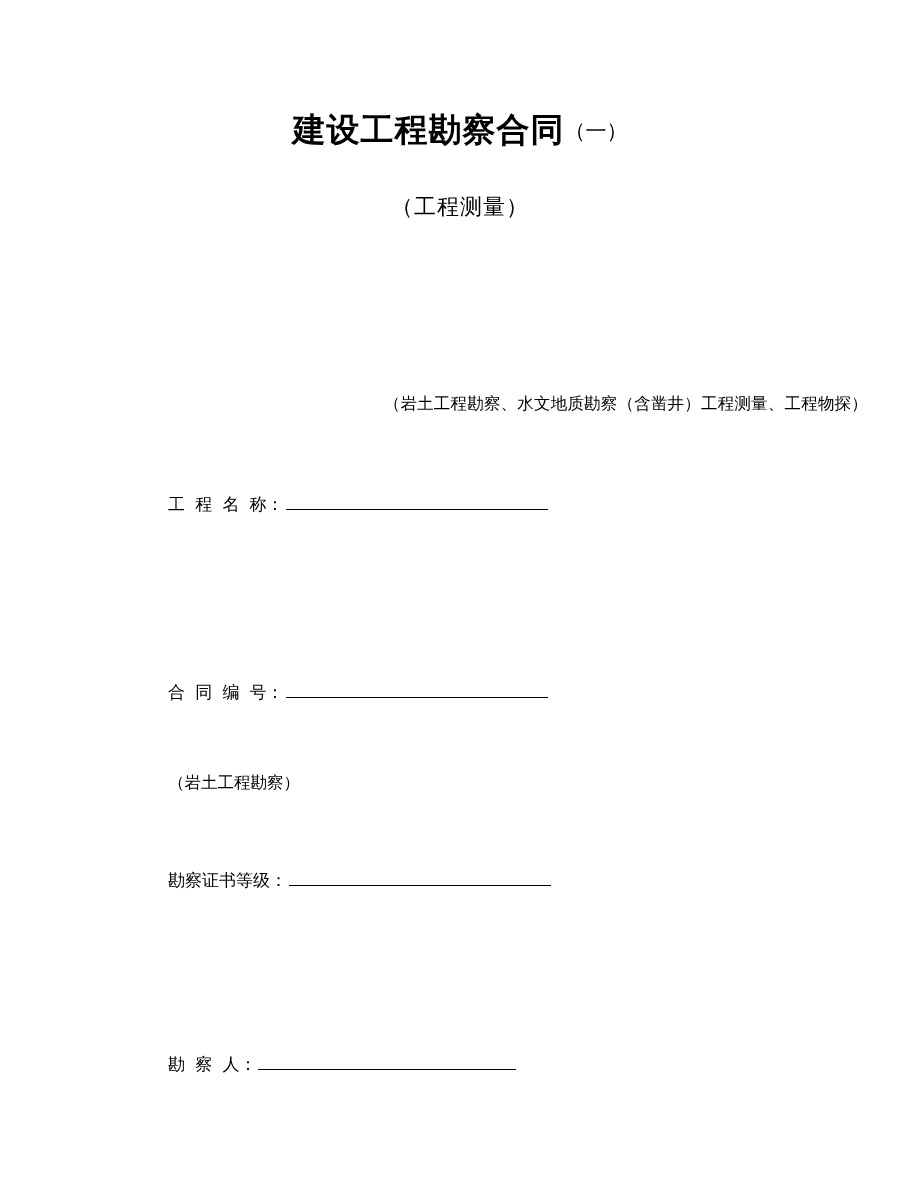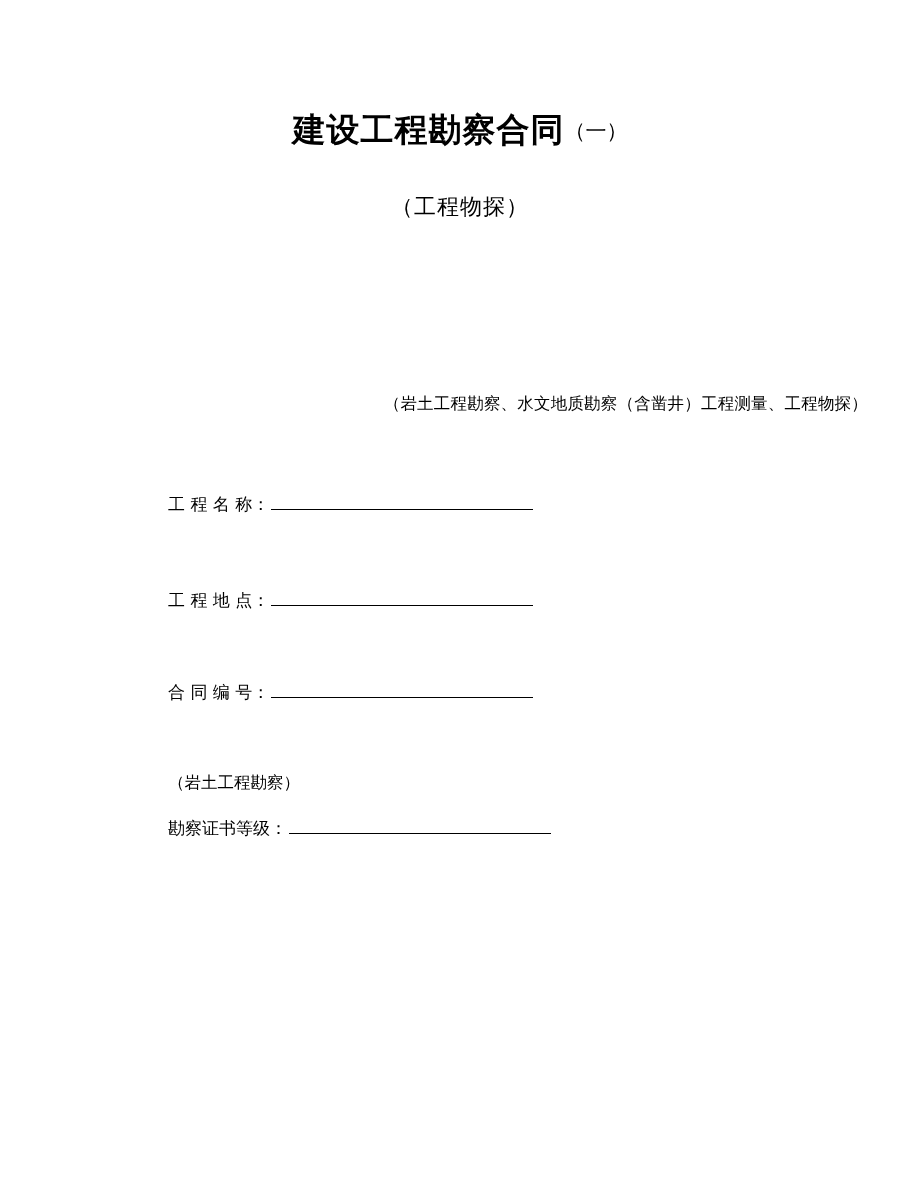--- a/index.html
+++ b/index.html
@@ -74,31 +74,32 @@
   .field {
     position: absolute;
     left: 168px;
     font-size: 17px;
     white-space: nowrap;
     display: flex;
     align-items: baseline;
   }
   .field .label {
     letter-spacing: 0px;
+    font-family: Liberation Mono, monospace;
   }
   .field .blank {
     display: inline-block;
     border-bottom: 1.2px solid #000;
     height: 1em;
     margin-left: 2px;
   }
   .f-name   { top: 492px; }
   .f-place  { top: 588px; }
   .f-code   { top: 680px; text-align: right; }
-  .f-cert   { top: 816px; }
+  .f-cert   { top: 868px; }
   .f-owner  { top: 958px; }
   .f-survey { top: 1052px; }
 
   .blank-w1 { width: 262px; }   
   .blank-w2 { width: 262px; }   
   .blank-w3 { width: 258px; }   
   .blank-w4 { width: 258px; }   
 
   .note-row {
     position: absolute;
@@ -111,42 +112,42 @@
 </head>
 <body>
 
 <div class="page">
 
   <div class="title-row">
     <span class="title-main">建设工程勘察合同</span><span class="title-suffix">（一）</span>
   </div>
 
   <div class="subtitle-row">
-    <span class="subtitle">（工程物探）</span>
+    <span class="subtitle">（工程测量）</span>
   </div>
 
   <div class="scope-row">（岩土工程勘察、水文地质勘察（含凿井）工程测量、工程物探）</div>
 
   <div class="field f-name">
     <span class="label">工 程 名 称：</span>
     <span class="blank blank-w1"></span>
   </div>
 
-  <div class="field f-place">
-    <span class="label">工 程 地 点：</span>
-    <span class="blank blank-w1"></span>
-  </div>
 
   <div class="field f-code">
     <span class="label">合 同 编 号：</span>
     <span class="blank blank-w1"></span>
   </div>
 
   <div class="note-row">（岩土工程勘察）</div>
 
   <div class="field f-cert">
     <span class="label">勘察证书等级：</span>
     <span class="blank blank-w2"></span>
   </div>
 
 
+  <div class="field f-survey">
+    <span class="label">勘 察 人：</span>
+    <span class="blank blank-w4"></span>
+  </div>
 
 </div>
 
 </body></html>

